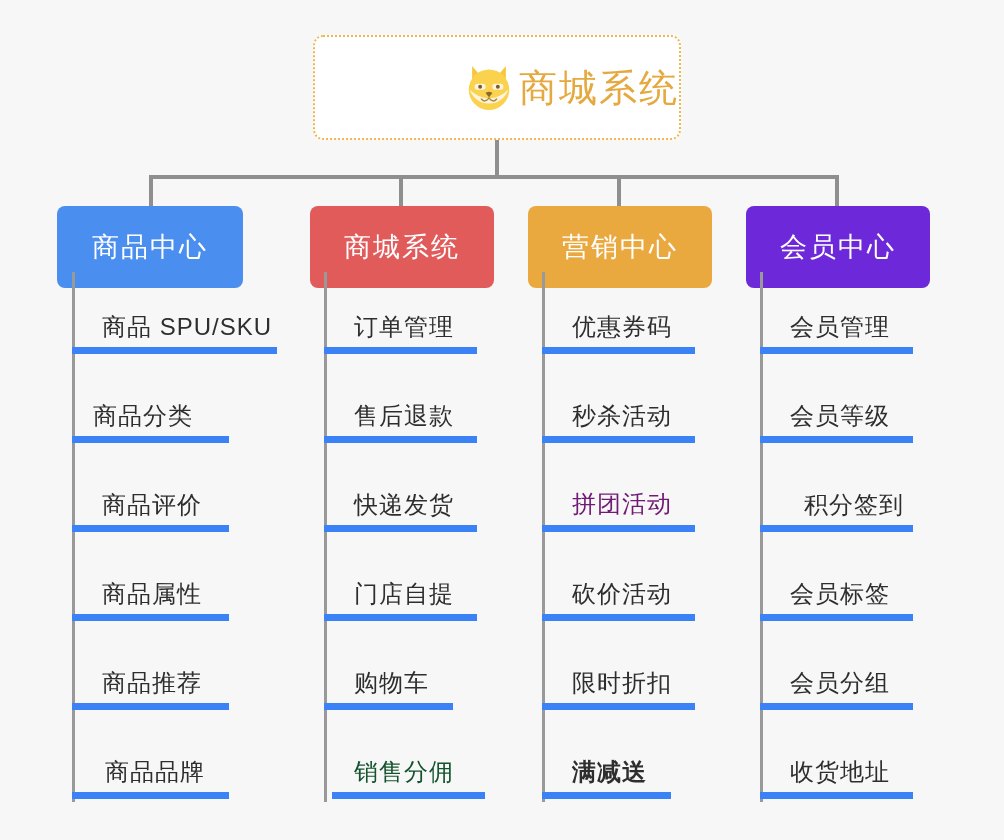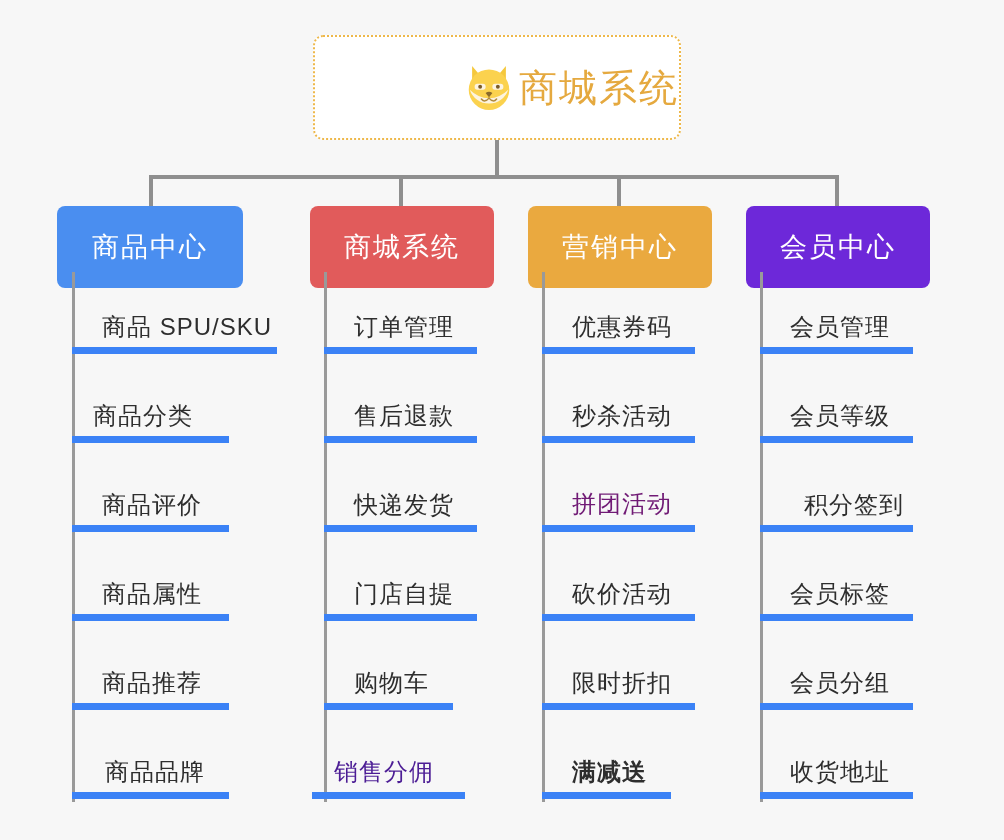--- a/index.html
+++ b/index.html
@@ -145,21 +145,21 @@
     </div>
   <div class="leaf" style="left: 324px; top: 486px; width: 153px; color: rgb(46, 46, 46);">
       <span>快递发货</span>
     </div>
   <div class="leaf" style="left: 324px; top: 575px; width: 153px; color: rgb(46, 46, 46);">
       <span>门店自提</span>
     </div>
   <div class="leaf" style="left: 324px; top: 664px; width: 129px; color: rgb(46, 46, 46);">
       <span>购物车</span>
     </div>
-  <div class="leaf" style="left: 312px; top: 753px; width: 153px; color: #4c1d95; padding-left: 22px;">
+  <div class="leaf" style="left: 332px; top: 753px; width: 153px; color: #14532d; padding-left: 22px;">
       <span>销售分佣</span>
     </div>
 
   <div class="cat-box" style="left: 528px; top: 206px; width: 184px; background: rgb(234, 169, 63);">
     <span>营销中心</span>
   </div>
   <div class="trunk" style="left:542px; top:272px; height:530px;"></div>
   <div class="leaf" style="left: 542px; top: 308px; width: 153px; color: rgb(46, 46, 46);">
       <span>优惠券码</span>
     </div>

